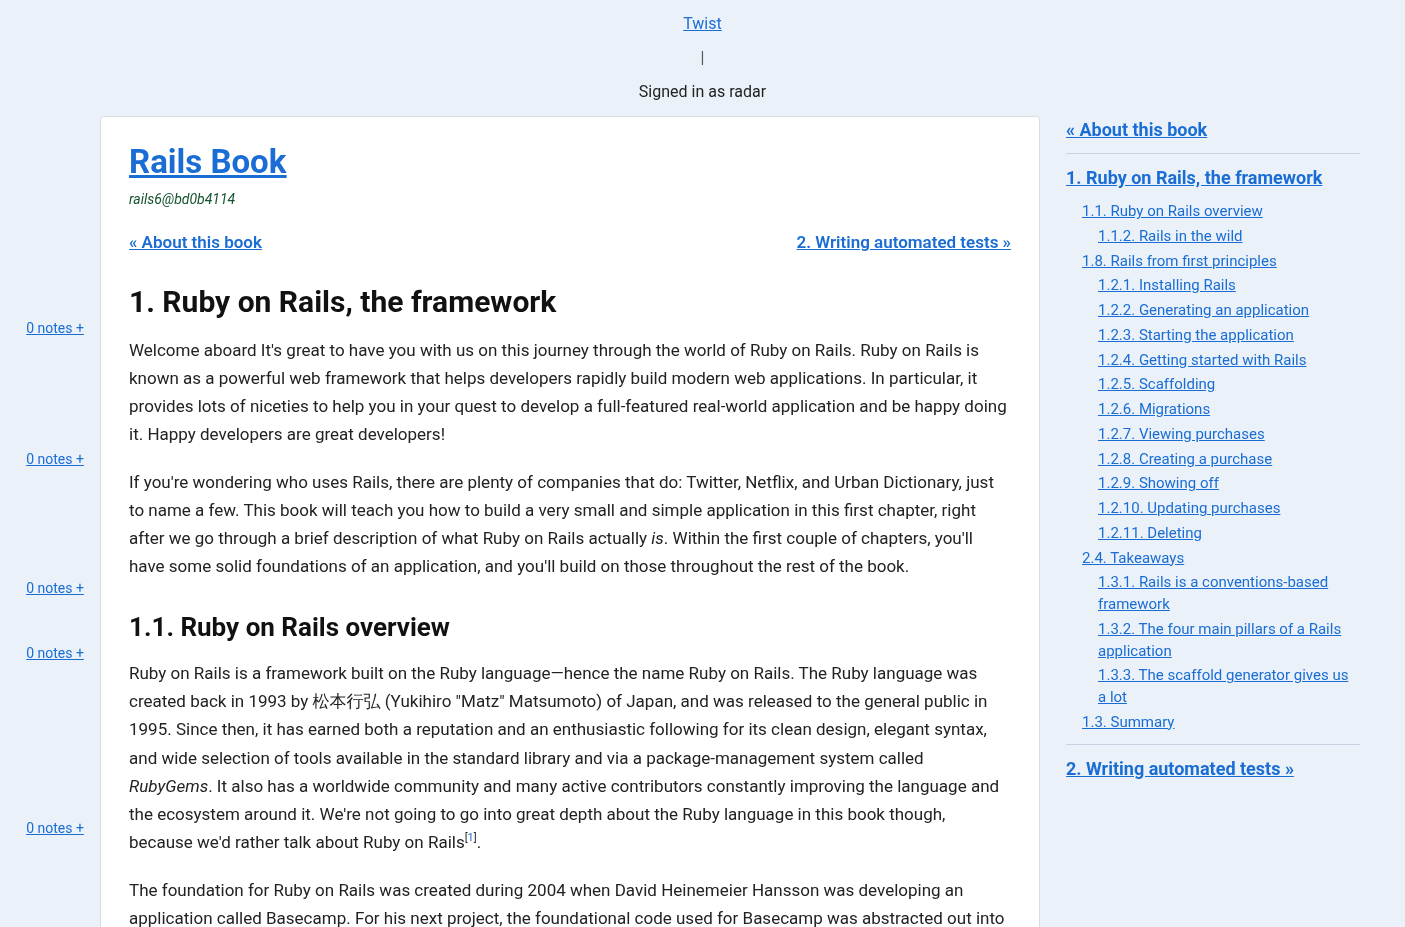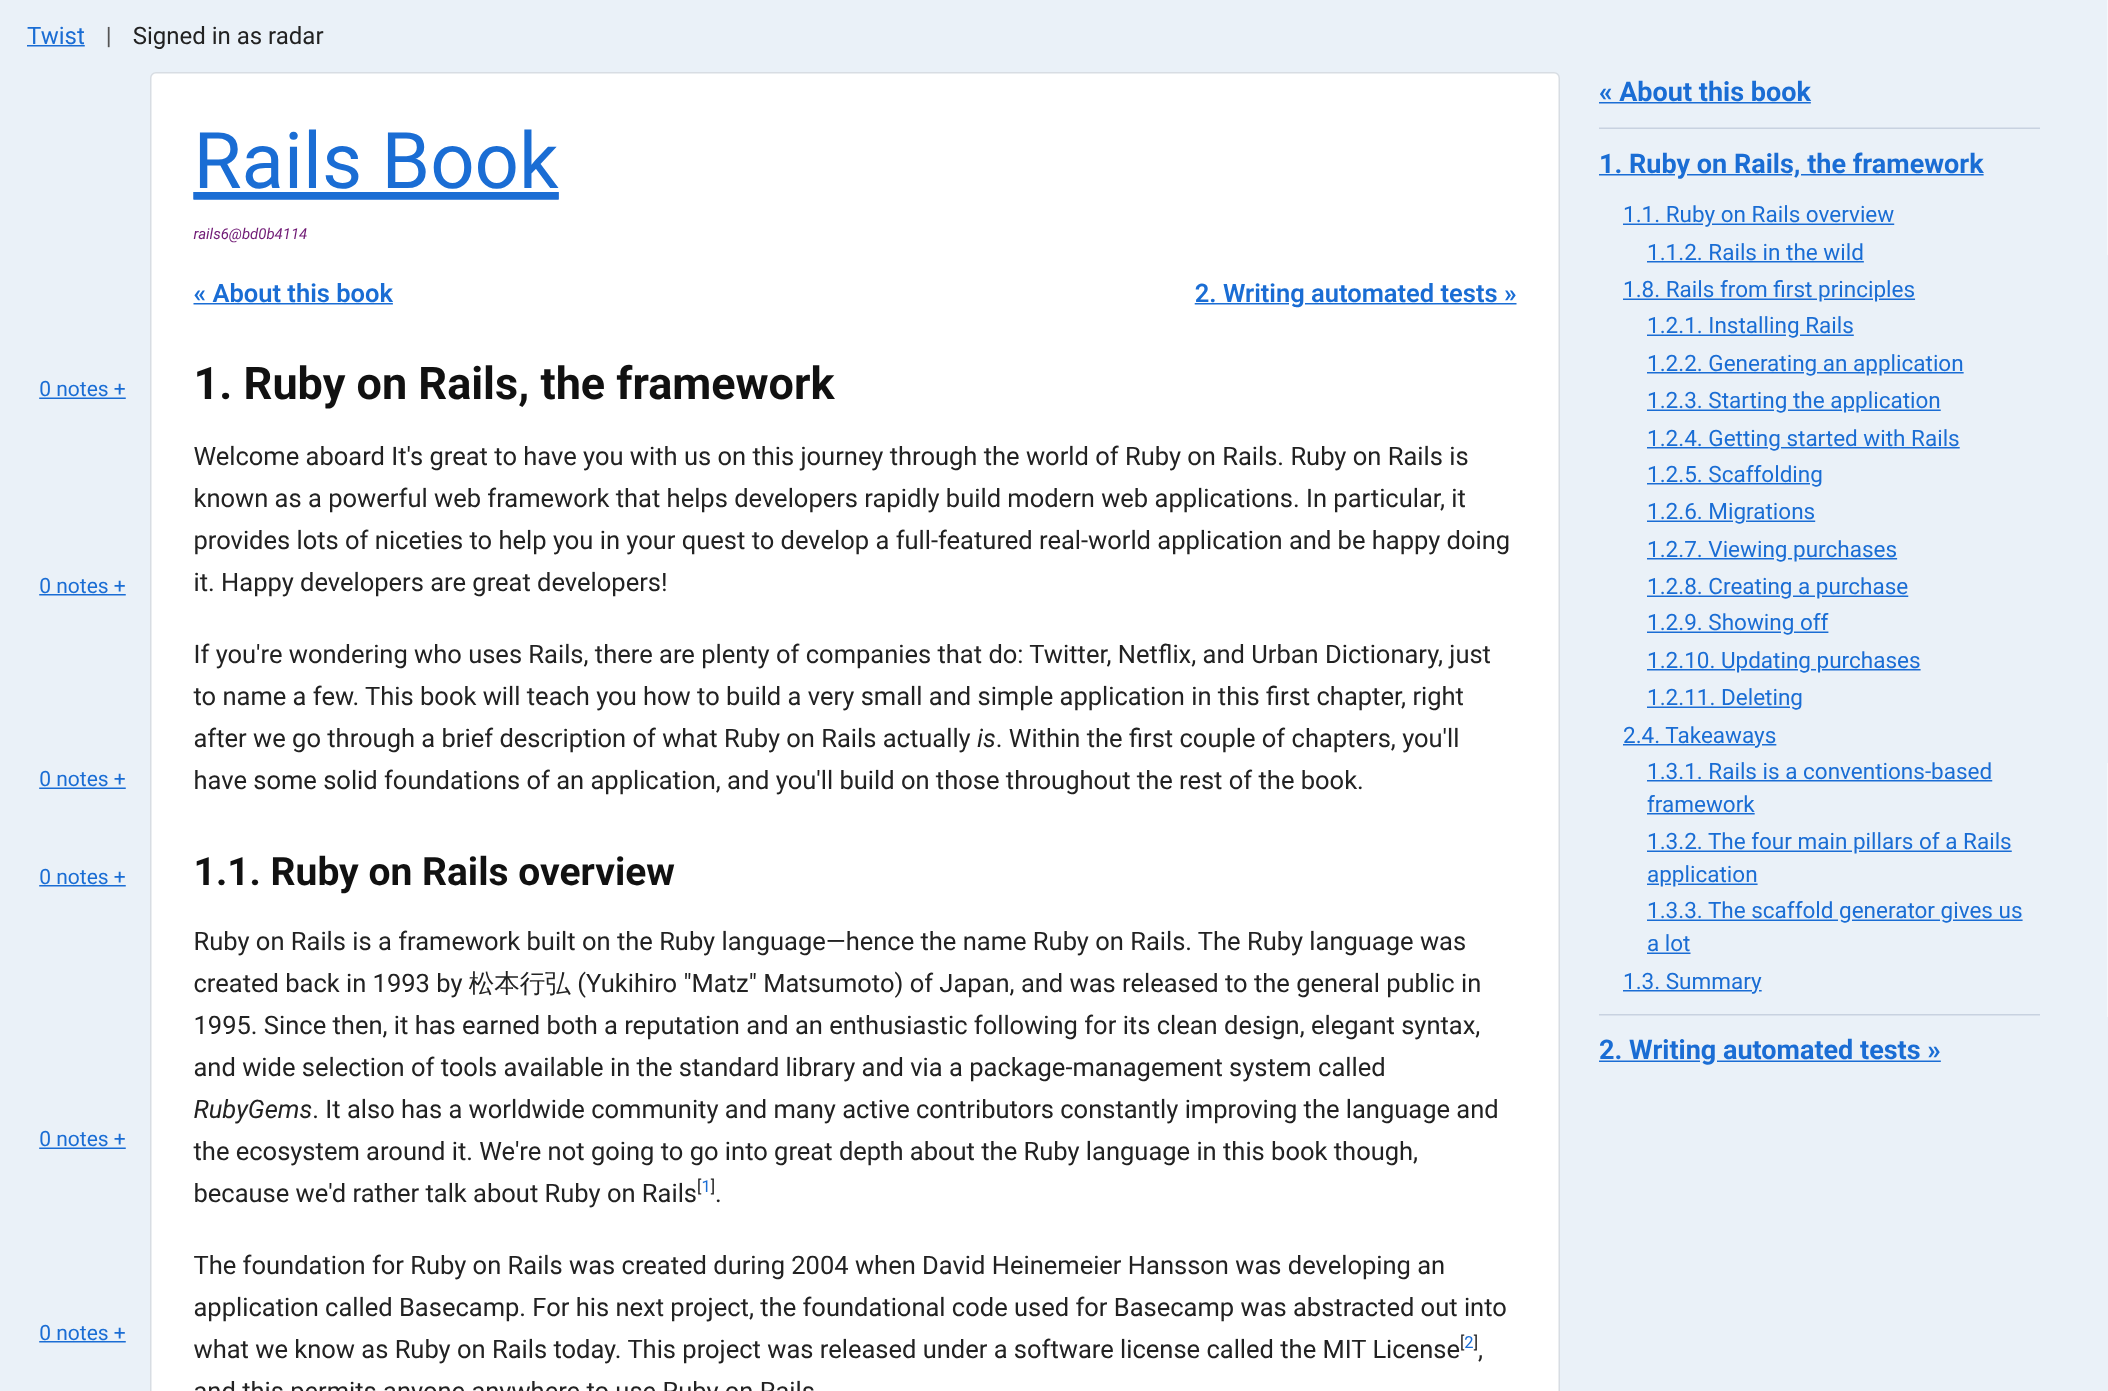--- a/index.html
+++ b/index.html
@@ -10,20 +10,21 @@
       font-size: 16px;
       line-height: 1.5;
     }
     a { color: #1a6dd4; text-decoration: underline; }
     .topbar {
       padding: 12px 18px;
       font-size: 16px;
       display: flex;
       align-items: center;
       gap: 10px;
+      flex-direction: column;
     }
     .topbar .brand { font-weight: 400; }
     .topbar .sep { color: #555; margin: 0 4px; }
     .topbar .signed-in { color: #222; }
     .layout {
       display: flex;
       align-items: flex-start;
       padding: 0 18px 40px 18px;
       gap: 0;
     }
@@ -43,30 +44,30 @@
     }
     .content {
       flex: 1 1 auto;
       background: #fff;
       border: 1px solid #d8dde3;
       border-radius: 4px;
       padding: 20px 28px 28px 28px;
       max-width: 940px;
     }
     .content h1.title {
-      font-size: 52px;
-      font-weight: 400;
+      font-size: 33px;
+      font-weight: 700;
       color: #1a6dd4;
       text-decoration: underline;
       margin-bottom: 2px;
     }
     .content .meta {
       font-style: italic;
-      color: #701a75;
-      font-size: 10px;
+      color: #14532d;
+      font-size: 14px;
       margin-bottom: 20px;
     }
     .content .nav-row {
       display: flex;
       justify-content: space-between;
       margin-bottom: 24px;
       font-weight: 600;
       font-size: 17px;
     }
     .content .nav-row a { text-decoration: underline; }

